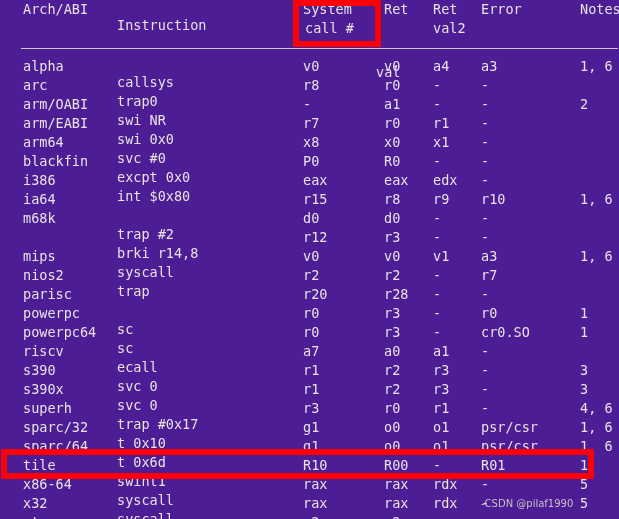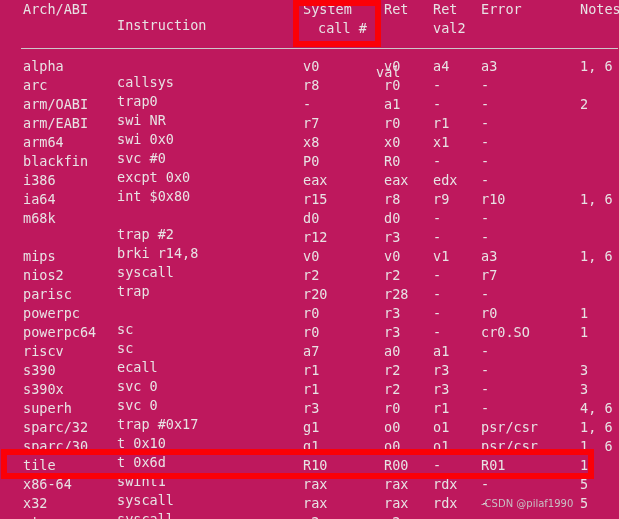--- a/index.html
+++ b/index.html
@@ -46,21 +46,21 @@
   .c-instr { left: 117px; margin-top: 16px; }
   .c-sys   { left: 303px; }
   .c-rv    { left: 384px; }
   .c-rv2   { left: 433px; }
   .c-err   { left: 481px; }
   .c-notes { left: 548px; padding-left: 32px; }
 
   .hdr .cell { font-weight: normal; }
 
   
-  .hdr2 .c-sys { left: 318px; }
+  .hdr2 .c-sys { left: 305px; }
   .hdr2 .c-rv  { left: 376px; margin-top: 44px; }
   .hdr2 .c-rv2 { left: 433px; }
 
   
   #hdr-rule {
     position: absolute;
     left: 21px;
     top: 48px;
     width: 597px;
     height: 1px;
@@ -95,21 +95,21 @@
     font-family: "DejaVu Sans", "Liberation Sans", sans-serif;
     font-size: 10px;
     line-height: 19px;
     color: #c9bfc4;
     white-space: pre;
   }
 </style>
 </head>
 <body style="background: rgb(45, 9, 34);">
 
-<div id="screen" style="background: #be185d; color: rgb(232, 226, 228);">
+<div id="screen" style="background: #4c1d95; color: rgb(232, 226, 228);">
 
   <div class="term">
 
     <div class="row hdr">
       <span class="cell c-arch">Arch/ABI</span>
       <span class="cell c-instr">Instruction</span>
       <span class="cell c-sys">System</span>
       <span class="cell c-rv">Ret</span>
       <span class="cell c-rv2">Ret</span>
       <span class="cell c-err">Error</span>
@@ -138,21 +138,21 @@
         <div class="row"><span class="cell c-arch">mips</span><span class="cell c-instr">syscall</span><span class="cell c-sys">v0</span><span class="cell c-rv">v0</span><span class="cell c-rv2">v1</span><span class="cell c-err">a3</span><span class="cell c-notes">1, 6</span></div>
         <div class="row"><span class="cell c-arch">nios2</span><span class="cell c-instr">trap</span><span class="cell c-sys">r2</span><span class="cell c-rv">r2</span><span class="cell c-rv2">-</span><span class="cell c-err">r7</span><span class="cell c-notes"></span></div>
         <div class="row"><span class="cell c-arch">parisc</span><span class="cell c-sys">r20</span><span class="cell c-rv">r28</span><span class="cell c-rv2">-</span><span class="cell c-err">-</span><span class="cell c-notes"></span></div>
         <div class="row"><span class="cell c-arch">powerpc</span><span class="cell c-instr">sc</span><span class="cell c-sys">r0</span><span class="cell c-rv">r3</span><span class="cell c-rv2">-</span><span class="cell c-err">r0</span><span class="cell c-notes">1</span></div>
         <div class="row"><span class="cell c-arch">powerpc64</span><span class="cell c-instr">sc</span><span class="cell c-sys">r0</span><span class="cell c-rv">r3</span><span class="cell c-rv2">-</span><span class="cell c-err">cr0.SO</span><span class="cell c-notes">1</span></div>
         <div class="row"><span class="cell c-arch">riscv</span><span class="cell c-instr">ecall</span><span class="cell c-sys">a7</span><span class="cell c-rv">a0</span><span class="cell c-rv2">a1</span><span class="cell c-err">-</span><span class="cell c-notes"></span></div>
         <div class="row"><span class="cell c-arch">s390</span><span class="cell c-instr">svc 0</span><span class="cell c-sys">r1</span><span class="cell c-rv">r2</span><span class="cell c-rv2">r3</span><span class="cell c-err">-</span><span class="cell c-notes">3</span></div>
         <div class="row"><span class="cell c-arch">s390x</span><span class="cell c-instr">svc 0</span><span class="cell c-sys">r1</span><span class="cell c-rv">r2</span><span class="cell c-rv2">r3</span><span class="cell c-err">-</span><span class="cell c-notes">3</span></div>
         <div class="row"><span class="cell c-arch">superh</span><span class="cell c-instr">trap #0x17</span><span class="cell c-sys">r3</span><span class="cell c-rv">r0</span><span class="cell c-rv2">r1</span><span class="cell c-err">-</span><span class="cell c-notes">4, 6</span></div>
         <div class="row"><span class="cell c-arch">sparc/32</span><span class="cell c-instr">t 0x10</span><span class="cell c-sys">g1</span><span class="cell c-rv">o0</span><span class="cell c-rv2">o1</span><span class="cell c-err">psr/csr</span><span class="cell c-notes">1, 6</span></div>
-        <div class="row"><span class="cell c-arch">sparc/30</span><span class="cell c-instr">t 0x6d</span><span class="cell c-sys">g1</span><span class="cell c-rv">o0</span><span class="cell c-rv2">o1</span><span class="cell c-err">psr/csr</span><span class="cell c-notes">1, 6</span></div>
+        <div class="row"><span class="cell c-arch">sparc/64</span><span class="cell c-instr">t 0x6d</span><span class="cell c-sys">g1</span><span class="cell c-rv">o0</span><span class="cell c-rv2">o1</span><span class="cell c-err">psr/csr</span><span class="cell c-notes">1, 6</span></div>
         <div class="row"><span class="cell c-arch">tile</span><span class="cell c-instr">swint1</span><span class="cell c-sys">R10</span><span class="cell c-rv">R00</span><span class="cell c-rv2">-</span><span class="cell c-err">R01</span><span class="cell c-notes">1</span></div>
         <div class="row"><span class="cell c-arch">x86-64</span><span class="cell c-instr">syscall</span><span class="cell c-sys">rax</span><span class="cell c-rv">rax</span><span class="cell c-rv2">rdx</span><span class="cell c-err">-</span><span class="cell c-notes">5</span></div>
         <div class="row"><span class="cell c-arch">x32</span><span class="cell c-instr">syscall</span><span class="cell c-sys">rax</span><span class="cell c-rv">rax</span><span class="cell c-rv2">rdx</span><span class="cell c-err">-</span><span class="cell c-notes">5</span></div>
         <div class="row"><span class="cell c-arch">xtensa</span><span class="cell c-instr">syscall</span><span class="cell c-sys">a2</span><span class="cell c-rv">a2</span><span class="cell c-rv2">-</span><span class="cell c-err"></span><span class="cell c-notes"></span></div>
       </div>
   </div>
 
   <div id="hdr-rule"></div>
 
   <div class="redbox" id="redbox-syscall" style="border-color: rgb(251, 0, 7);"></div>

